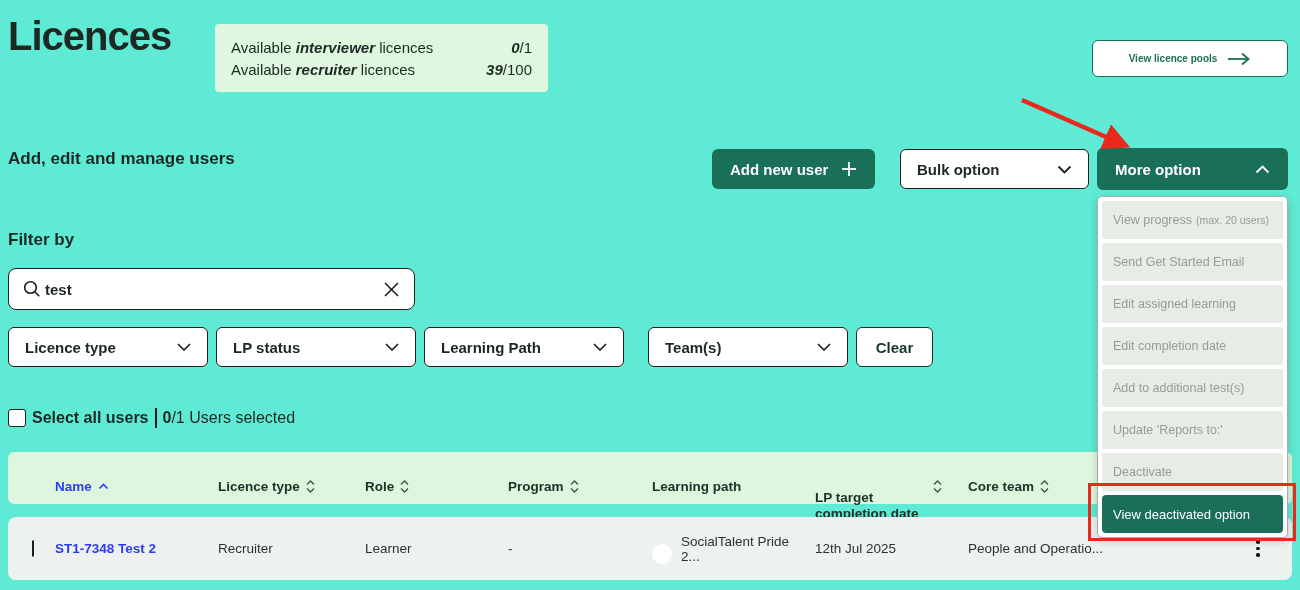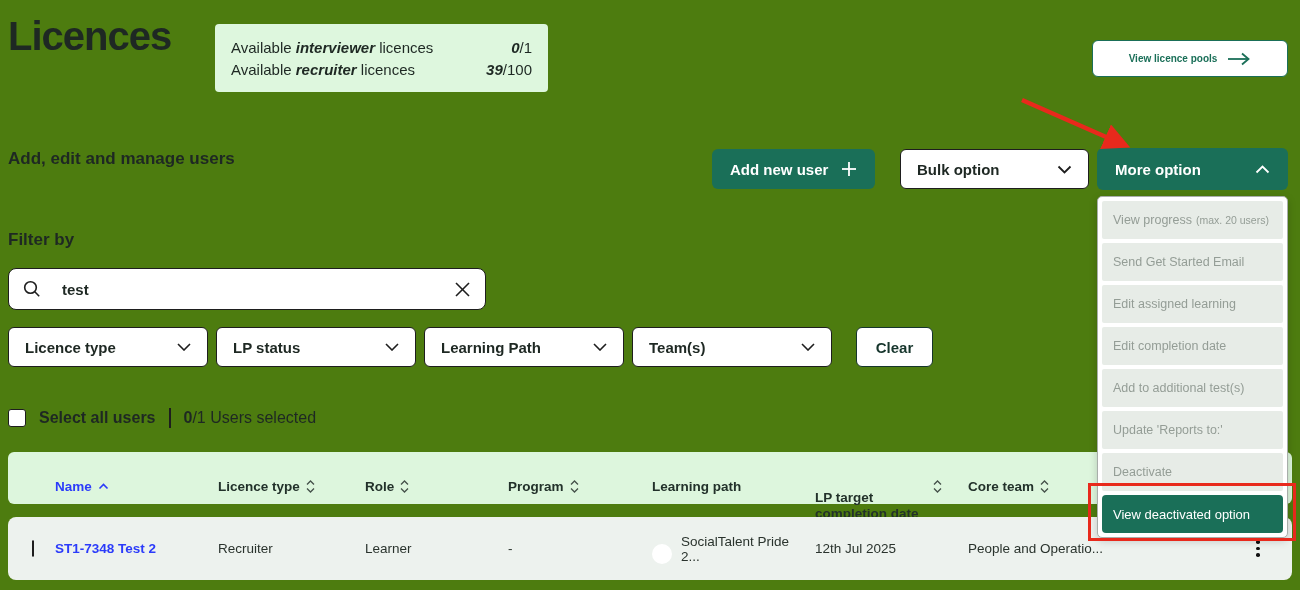--- a/index.html
+++ b/index.html
@@ -1,16 +1,16 @@
 <!DOCTYPE html>
 <html><head>
 <meta charset="utf-8">
 <style>
   html,body{margin:0;padding:0;background:#fff;}
-  .screen{position:relative;width:1300px;height:590px;background:#4d7c0f;
+  .screen{position:relative;width:1300px;height:590px;background:#5eead4;
     font-family:"Liberation Sans",sans-serif;color:#1e2823;overflow:hidden;}
 
   
   .page-title{position:absolute;left:8px;top:14px;font-size:40px;font-weight:800;letter-spacing:-1px;}
 
   
   .summary{position:absolute;left:215px;top:24px;width:333px;height:68px;background:#def7de;
     border-radius:4px;display:flex;flex-direction:column;justify-content:center;gap:5px;
     padding:0 16px;box-sizing:border-box;font-size:15px;}
   .summary-row{display:flex;justify-content:space-between;align-items:center;}
@@ -25,33 +25,33 @@
   .btn-green{background:#1a6f58;color:#fff;font-weight:700;font-size:15px;border:none;
     border-radius:6px;display:flex;align-items:center;justify-content:space-between;padding:0 18px;}
   .btn-add{position:absolute;left:712px;top:149px;width:163px;height:40px;}
   .btn-bulk{position:absolute;left:900px;top:149px;width:189px;height:40px;background:#fff;
     border:1.5px solid #1e1e1e;color:#1e2823;border-radius:6px;font-weight:700;font-size:15px;
     display:flex;align-items:center;justify-content:space-between;padding:0 16px;}
   .btn-more{position:absolute;left:1097px;top:148px;width:191px;height:42px;}
 
   
   .filter-title{position:absolute;left:8px;top:230px;font-size:17px;font-weight:700;}
-  .search-box{position:absolute;left:8px;top:268px;width:478px;height:42px;border:1.5px solid #1e1e1e;
-    border-radius:8px;display:flex;align-items:center;padding:0 14px;gap:21px;box-sizing:border-box;background:#fff;}
+  .search-box{position:absolute;left:8px;top:268px;width:407px;height:42px;border:1.5px solid #1e1e1e;
+    border-radius:8px;display:flex;align-items:center;padding:0 14px;gap:4px;box-sizing:border-box;background:#fff;}
   .search-value{font-size:15px;font-weight:700;flex:1;}
   .dropdown-btn{position:absolute;top:327px;width:200px;height:40px;border:1.5px solid #1e1e1e;border-radius:6px;
     background:#fff;display:flex;align-items:center;justify-content:space-between;padding:0 16px;
     box-sizing:border-box;font-size:15px;font-weight:700;}
-  .dd-0{left:8px;}.dd-1{left:216px;}.dd-2{left:424px;}.dd-3{left:632px;border-radius:6px;}
+  .dd-0{left:8px;}.dd-1{left:216px;}.dd-2{left:424px;}.dd-3{left:648px;border-radius:6px;}
   .btn-clear{position:absolute;left:856px;top:327px;width:77px;height:40px;border:1.5px solid #16352c;
     border-radius:6px;background:#fff;font-size:15px;font-weight:700;color:#16352c;
     display:flex;align-items:center;justify-content:center;}
 
   
-  .select-bar{position:absolute;left:8px;top:408px;display:flex;align-items:center;gap:13px;font-size:16px;}
+  .select-bar{position:absolute;left:8px;top:408px;display:flex;align-items:center;gap:6px;font-size:16px;}
   .checkbox{width:18px;height:18px;border:1.6px solid #1e1e1e;border-radius:3px;background:#fff;box-sizing:border-box;}
   .select-label{font-weight:700;}
   .vdivider{width:2px;height:20px;background:#1e1e1e;}
   .count b{font-weight:700;}
 
   
   .tgrid{display:grid;grid-template-columns:47px 163px 147px 143px 144px 163px 153px 280px 44px;align-items:center;box-sizing:border-box;}
   .table-header{position:absolute;left:8px;top:452px;width:1284px;height:52px;background:#ddf6dd;
     border-radius:6px;font-size:13.5px;font-weight:700;color:#22312a;z-index:1;}
   .th{display:flex;align-items:center;gap:6px;padding-right:8px;line-height:1.15;}

